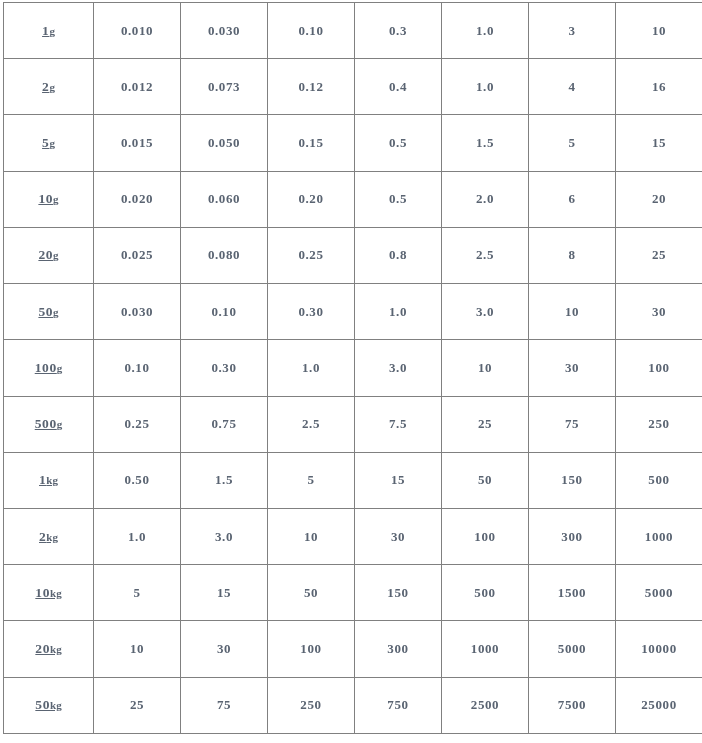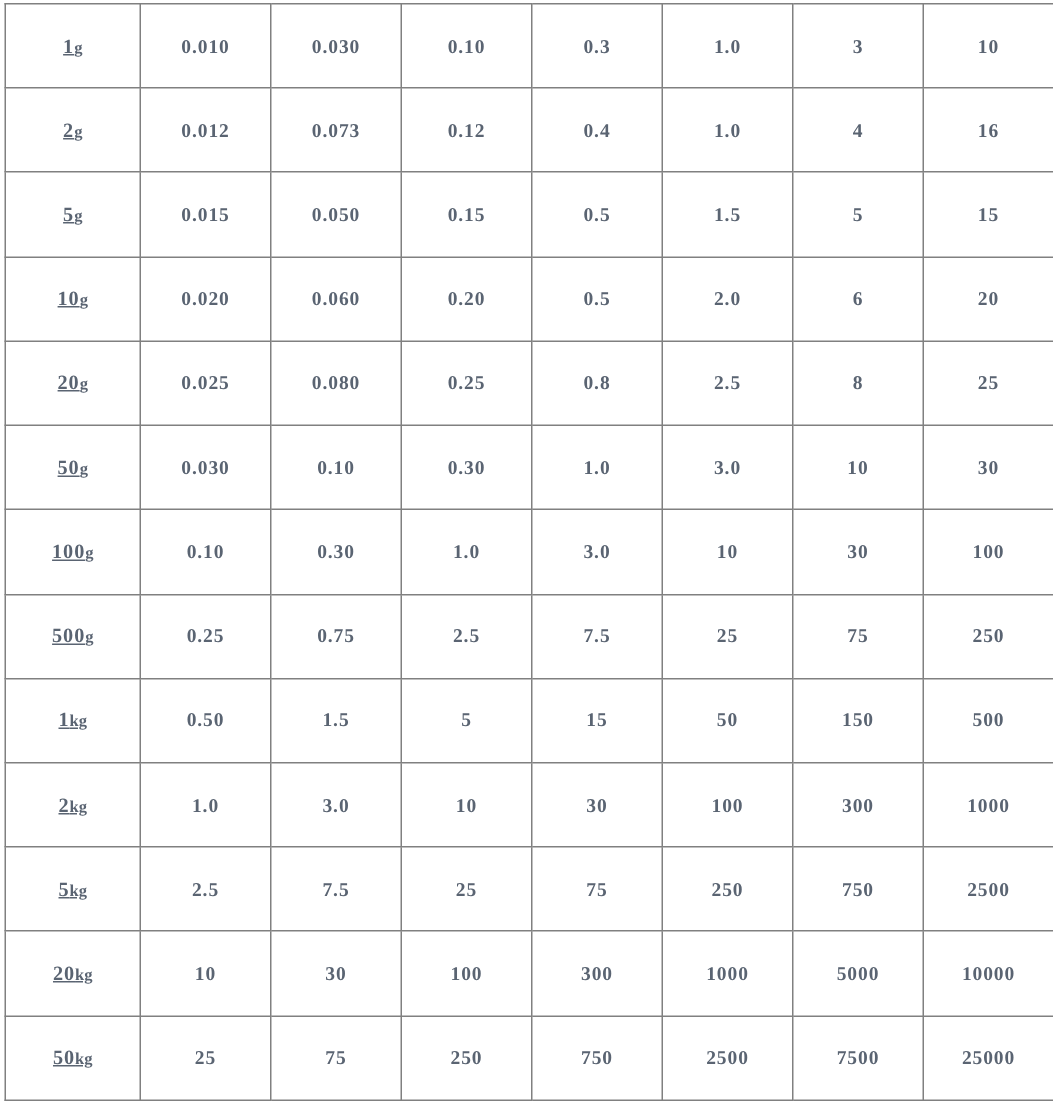--- a/index.html
+++ b/index.html
@@ -153,28 +153,28 @@
           <td class="label-cell"><span class="num">2</span><span class="unit">kg</span></td>
           <td class="value-cell">1.0</td>
           <td class="value-cell">3.0</td>
           <td class="value-cell">10</td>
           <td class="value-cell">30</td>
           <td class="value-cell">100</td>
           <td class="value-cell">300</td>
           <td class="value-cell">1000</td>
         </tr>
         <tr>
-          <td class="label-cell"><span class="num">5</span><span class="unit">kg</span></td>
-          <td class="value-cell">2.5</td>
-          <td class="value-cell">7.5</td>
-          <td class="value-cell">25</td>
-          <td class="value-cell">75</td>
-          <td class="value-cell">250</td>
-          <td class="value-cell">750</td>
-          <td class="value-cell">2500</td>
+          <td class="label-cell"><span class="num">10</span><span class="unit">kg</span></td>
+          <td class="value-cell">5</td>
+          <td class="value-cell">15</td>
+          <td class="value-cell">50</td>
+          <td class="value-cell">150</td>
+          <td class="value-cell">500</td>
+          <td class="value-cell">1500</td>
+          <td class="value-cell">5000</td>
         </tr>
         <tr>
           <td class="label-cell"><span class="num">20</span><span class="unit">kg</span></td>
           <td class="value-cell">10</td>
           <td class="value-cell">30</td>
           <td class="value-cell">100</td>
           <td class="value-cell">300</td>
           <td class="value-cell">1000</td>
           <td class="value-cell">5000</td>
           <td class="value-cell">10000</td>

